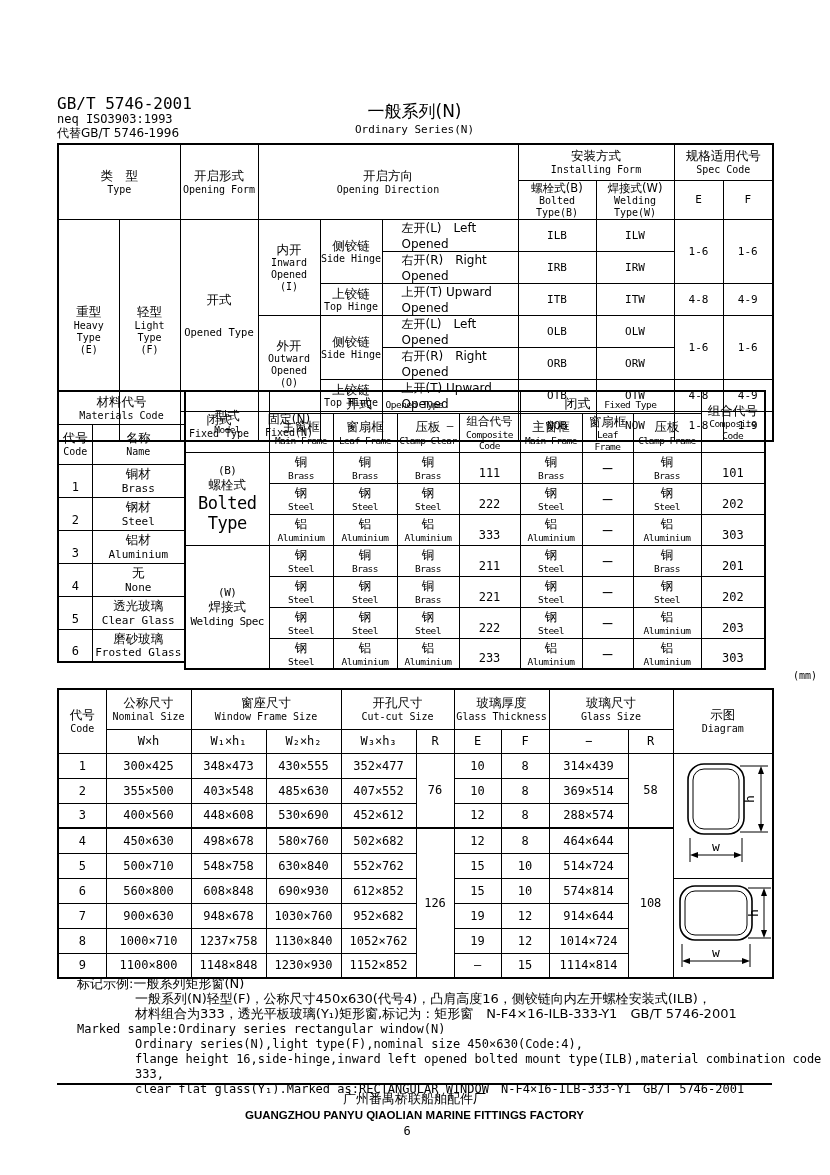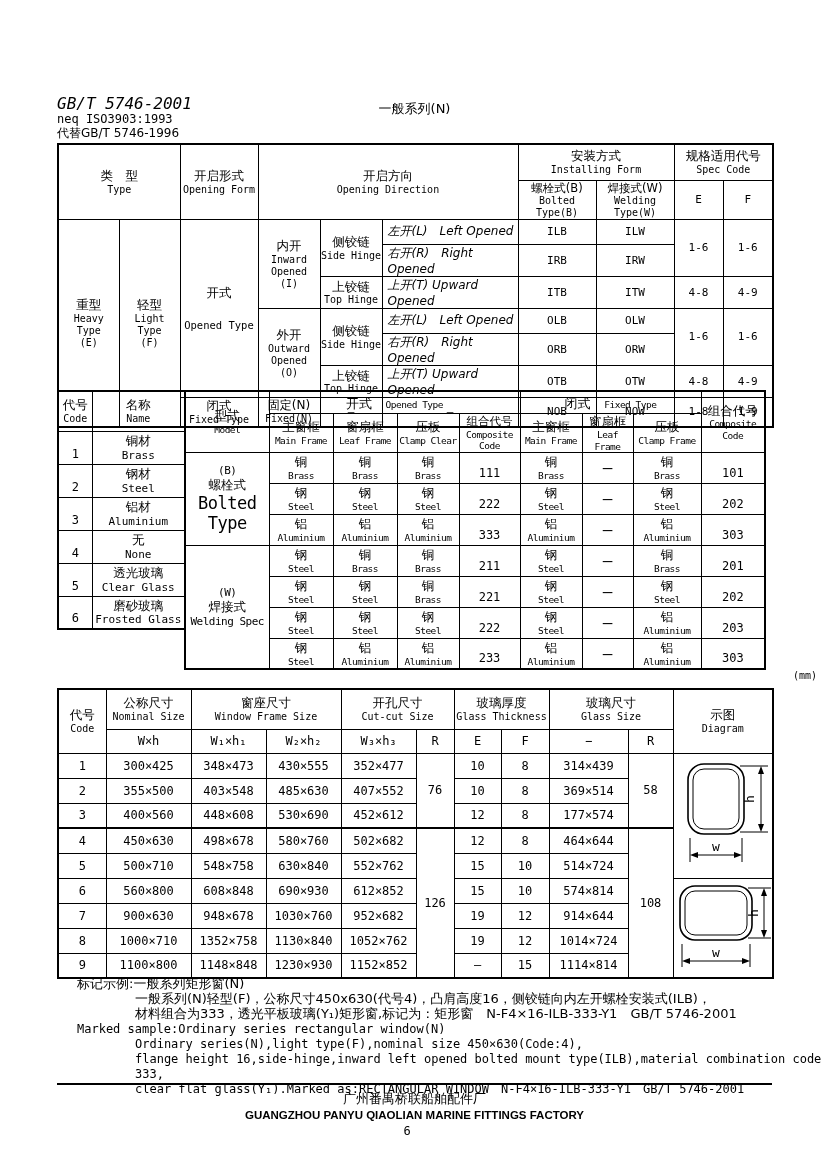--- a/index.html
+++ b/index.html
@@ -5,33 +5,33 @@
   html,body{margin:0;padding:0;background:#e8e8e8;}
   .page{position:relative;width:830px;height:1175px;background:#ffffff;color:#000;
         font-family:"DejaVu Sans Mono","DejaVu Sans",monospace;overflow:hidden;}
   .zh{font-family:"DejaVu Sans",sans-serif;}
   
   .title-row{position:absolute;left:57px;top:42px;width:715px;display:flex;
              justify-content:space-between;align-items:flex-end;border-bottom:3px solid #000;padding-bottom:5px;}
   .title-zh{font-size:30px;letter-spacing:2px;line-height:1;}
   .title-en{font-family:"Liberation Sans",sans-serif;font-weight:bold;font-size:20px;line-height:1;}
   .std-block{position:absolute;left:57px;top:95px;line-height:1.15;}
-  .std-no{font-size:16px;font-style:italic;}
+  .std-no{font-size:16px;}
   .std-sub{font-size:12px;}
   .series{position:absolute;left:57px;top:100px;width:715px;text-align:center;}
-  .series-zh{font-size:13px;}
+  .series-zh{font-size:17px;}
   .series-en{font-size:11px;}
   
   table{border-collapse:collapse;table-layout:fixed;border:2px solid #000;}
   td{border:1px solid #000;text-align:center;vertical-align:middle;padding:0;overflow:hidden;}
   td .zh{display:block;font-size:12.5px;line-height:1.25;}
   td .en{display:block;font-size:10px;line-height:1.2;}
   .t1{position:absolute;left:57px;top:143px;width:715px;}
   .t1 td{font-size:11px;margin-left:32px;}
-  .al{text-align:left;padding-left:5px;font-style:italic;}
+  .al{text-align:left;padding-left:19px;}
   .code{font-size:12px;}
   .gap20 .zh{margin-bottom:18px;}
   .vb{vertical-align:bottom;padding-bottom:3px;}
   
   .mat{position:absolute;left:57px;top:390px;width:127px;}
   .t2{position:absolute;left:184px;top:390px;width:580px;}
   .t2 td .en{font-size:9.5px;letter-spacing:-0.5px;}
   .inlineh .zh{display:inline;font-size:13px;}
   .inlineh .en{display:inline;font-size:10px;margin-left:4px;}
   
@@ -58,20 +58,21 @@
 
 <div class="page">
 
   <div class="std-block">
     <div class="std-no">GB/T 5746-2001</div>
     <div class="std-sub">neq ISO3903:1993</div>
     <div class="std-sub zh">代替GB/T 5746-1996</div>
   </div>
   <div class="series">
     <div class="series-zh zh">一般系列(N)</div>
+    <div class="series-en">Ordinary Series(N)</div>
   </div>
 
   <table class="t1">
     <colgroup>
       <col style="width:61px">
         <col style="width:61px">
         <col style="width:78px">
         <col style="width:62px">
       <col style="width:62px">
         <col style="width:136px">
@@ -215,20 +216,26 @@
     </tr>
   </tbody>
     </table>
 
   <table class="mat">
     <colgroup>
         <col style="width:34px">
         <col style="width:93px">
       </colgroup>
     <tbody>
+        <tr style="height:33px">
+      <td colspan="2">
+        <span class="zh">材料代号</span>
+        <span class="en">Materials Code</span>
+          </td>
+    </tr>
     <tr style="height:40px">
       <td>
         <span class="zh">代号</span>
         <span class="en">Code</span>
           </td>
       <td>
         <span class="zh">名称</span>
         <span class="en">Name</span>
           </td>
     </tr>
@@ -625,21 +632,21 @@
       <td>369×514</td>
     </tr>
     <tr style="height:25px">
       <td class="tb">3</td>
       <td class="tb">400×560</td>
       <td class="tb">448×608</td>
       <td class="tb">530×690</td>
       <td class="tb">452×612</td>
       <td class="tb">12</td>
       <td class="tb">8</td>
-      <td class="tb">177×574</td>
+      <td class="tb">288×574</td>
     </tr>
     <tr style="height:25px">
       <td>4</td>
       <td>450×630</td>
       <td>498×678</td>
       <td>580×760</td>
       <td>502×682</td>
       <td rowspan="6">126</td>
       <td>12</td>
       <td>8</td>
@@ -690,21 +697,21 @@
       <td>948×678</td>
       <td>1030×760</td>
       <td>952×682</td>
       <td>19</td>
       <td>12</td>
       <td>914×644</td>
     </tr>
     <tr style="height:25px">
       <td>8</td>
       <td>1000×710</td>
-      <td>1352×758</td>
+      <td>1237×758</td>
       <td>1130×840</td>
       <td>1052×762</td>
       <td>19</td>
       <td>12</td>
       <td>1014×724</td>
     </tr>
     <tr style="height:25px">
       <td>9</td>
       <td>1100×800</td>
       <td>1148×848</td>

